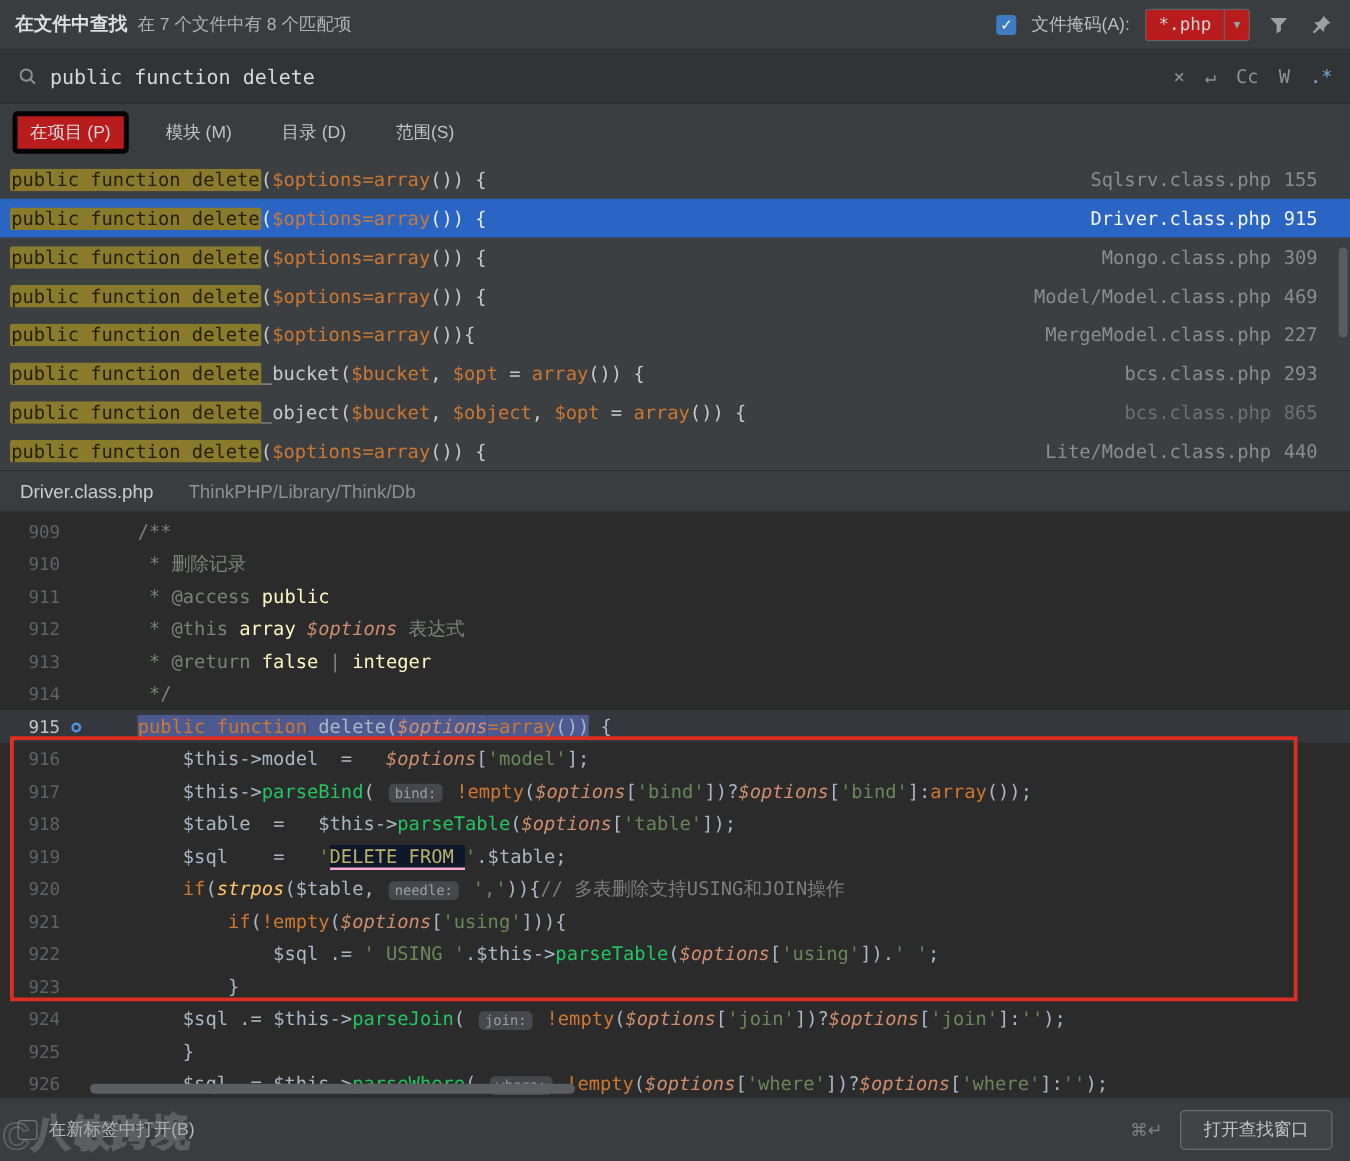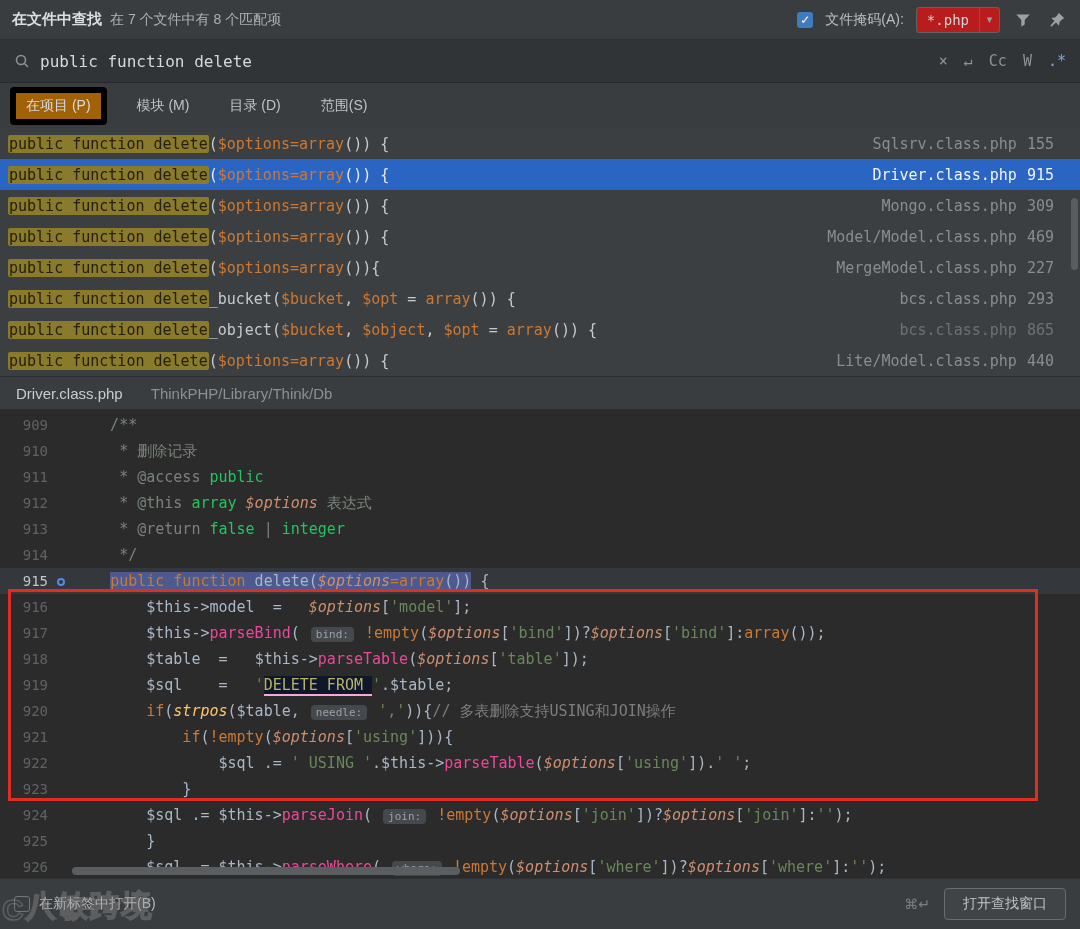--- a/index.html
+++ b/index.html
@@ -25,21 +25,21 @@
   
   .searchrow{flex:none;height:43px;background:#313437;border-bottom:1px solid #28292b;display:flex;align-items:center;padding:0 14px;gap:10px}
   .query{font-family:"DejaVu Sans Mono",monospace;font-size:16px;color:#d6d9db}
   .search-icons{margin-left:auto;display:flex;align-items:center;gap:16px;color:#8f9294;font-size:15px}
   .search-icons .tgl{cursor:pointer;font-family:"DejaVu Sans Mono",monospace}
   .search-icons .regex{color:#7ea7d8}
 
   
   .scoperow{flex:none;height:45px;background:#3a3d3f;display:flex;align-items:center;gap:20px;padding:0 10px}
   .scope{font-size:14px;color:#c0c3c5;padding:4px 10px;border-radius:4px;cursor:pointer}
-  .scope.active{border:6px solid #000000;background:#a16207;color:#d8dadc}
+  .scope.active{border:4px solid #000000;background:#b91c1c;color:#d8dadc}
 
   
   .results{flex:none;height:248px;background:#3c3f41;position:relative;overflow:hidden}
   .rrow{height:31px;display:flex;align-items:center;padding:0 26px 0 8px;font-family:"DejaVu Sans Mono",monospace;font-size:15px;cursor:pointer;white-space:pre}
   .rrow.sel{background:#2b65c4}
   .rleft{display:flex;align-items:center;white-space:pre;overflow:hidden}
   .chip{background:#8a7a2b;color:#26200e;border-radius:2px;padding:0 1px}
   .rleft .v{color:#c7cacc}.rleft .p{color:#cc7832;font-style:normal}.rleft .k{color:#cc7832}
   .rrow.sel .rleft .v{color:#e8ecef}
   .rright{margin-left:auto;flex:none;padding-left:16px}
@@ -57,23 +57,23 @@
   .codearea{flex:none;height:468px;background:#2b2b2b;position:relative;overflow:hidden;padding-top:2px}
   .cline{height:26px;line-height:26px;white-space:pre;font-family:"DejaVu Sans Mono",monospace;font-size:15px;color:#a9b7c6}
   .cline.cur{background:#34373c}
   .lno{display:inline-block;width:48px;text-align:right;color:#606366;font-size:14px}
   .cline.cur .lno{color:#c3c5c7}
   .gslot{display:inline-block;width:26px;text-align:center}
   .curicon{display:inline-block;width:8px;height:8px;border:2px solid #4f8fe3;border-radius:50%;vertical-align:middle}
   .v{color:#a9b7c6}.o{color:#a9b7c6}.k{color:#cc7832}
   .p{color:#cf8e6d;font-style:italic}
   .s{color:#6a8759}
-  .f{color:#ec4899}.fi{color:#ffc66b;font-style:italic}
+  .f{color:#22c55e}.fi{color:#ffc66b;font-style:italic}
   .c{color:#7d7d7d}
-  .d{color:#7a837a}.dv{color:#22c55e}
+  .d{color:#7a837a}.dv{color:#fef9c3}
   .h{background:#45494d;color:#9aa0a6;border-radius:4px;padding:1px 5px;font-size:11px;margin:0 2px}
   .hl{background:#4c5a90;border-radius:1px}
   .sq{color:#b9b463;background:#0f172a;border-bottom:2px solid #f9a8d4}
   .redbox{position:absolute;left:8px;top:179px;width:1030px;height:212px;border:3px solid #dd2e24;pointer-events:none}
   .hscroll{position:absolute;left:72px;bottom:3px;width:388px;height:8px;background:#5a5e61;border-radius:4px}
 
   
   .bottombar{flex:none;height:51px;background:#3a3d3f;border-top:1px solid #2f3234;display:flex;align-items:center;padding:0 14px;position:relative}
   .bb-left{display:flex;align-items:center;gap:9px}
   .bb-label{font-size:14px;color:#b7babc}

